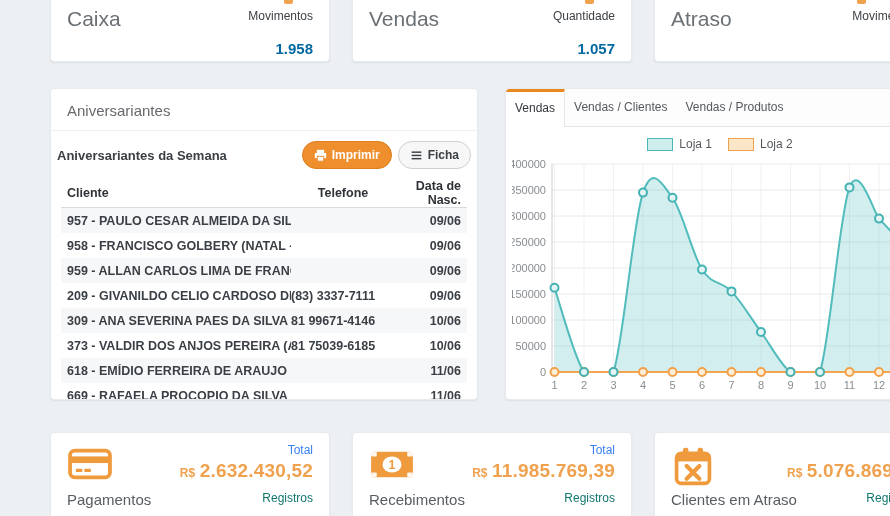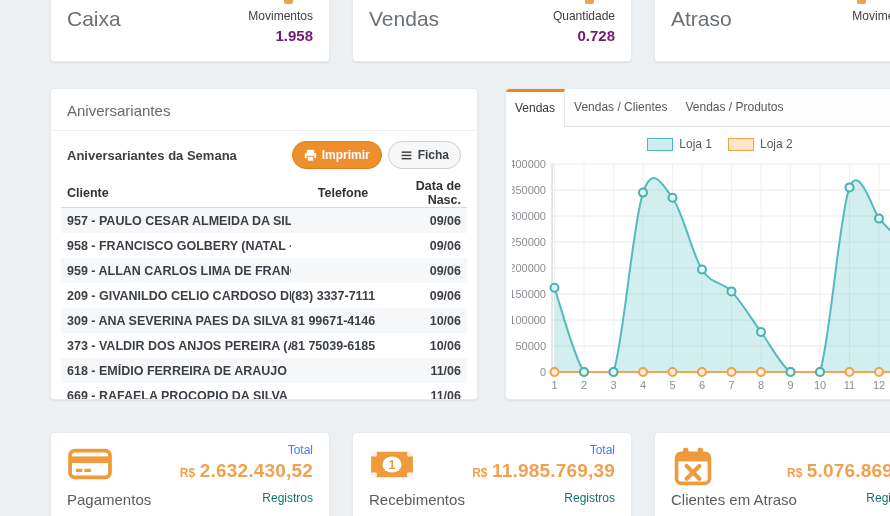--- a/index.html
+++ b/index.html
@@ -16,26 +16,26 @@
     background: #fff;
     border: 1px solid #e7eaee;
     border-radius: 4px;
     box-shadow: 0 1px 2px rgba(0,0,0,.07);
   }
   
   .top-card { top: -42px; height: 104px; width: 280px; }
   .tc-title { position:absolute; left:16px; top:48px; font-size:21px; color:#6b7075; }
   .tc-stat  { position:absolute; right:16px; top:50px; text-align:right; }
   .tc-label { font-size:12px; color:#3c4146; }
-  .tc-value { margin-top:4px; font-size:15px; font-weight:bold; color:#701a75; }
+  .tc-value { margin-top:17px; font-size:15px; font-weight:bold; color:#0369a1; }
   .frag { position:absolute; top:40px; width:9px; height:5px; background:#f0a14e; border-radius:0 0 2px 2px; }
   
   .aniv { left:50px; top:88px; width:428px; height:312px; overflow:hidden; }
   .panel-title { padding:13px 16px 11px; font-size:15px; color:#66696d; border-bottom:1px solid #eef0f2; }
-  .sub-row { display:flex; align-items:center; justify-content:space-between; padding:10px 16px 9px; }
+  .sub-row { display:flex; align-items:center; justify-content:space-between; padding:10px 6px 9px; }
   .sub-title { font-size:13px; font-weight:bold; color:#3b4045; }
   .btns { display:flex; gap:6px; }
   .btn { display:inline-flex; align-items:center; gap:5px; font-size:12px; font-weight:bold;
          border-radius:14px; padding:6px 11px; cursor:pointer; font-family:"Liberation Sans",sans-serif; }
   .btn-orange { background:#ee8e2d; border:1px solid #dd7f1f; color:#fff; }
   .btn-light  { background:#f7f7f7; border:1px solid #cfcfcf; color:#3b4045; }
   .tbl { margin:0 10px; }
   .t-head { display:flex; align-items:center; height:30px; padding:0 6px;
             border-bottom:1px solid #d8dbde; font-size:12.5px; font-weight:bold; color:#2f3338; }
   .t-row  { display:flex; align-items:center; height:25px; padding:0 6px;
@@ -77,21 +77,21 @@
   <div class="tc-stat">
     <div class="tc-label">Movimentos</div>
     <div class="tc-value">1.958</div>
   </div>
 </div>
 <div class="card top-card" style="left:352px">
   <span class="frag" style="right:37px"></span>
   <div class="tc-title">Vendas</div>
   <div class="tc-stat">
     <div class="tc-label">Quantidade</div>
-    <div class="tc-value">0.728</div>
+    <div class="tc-value">1.057</div>
   </div>
 </div>
 <div class="card top-card" style="left:654px">
   <span class="frag" style="right:67px"></span>
   <div class="tc-title">Atraso</div>
   <div class="tc-stat">
     <div class="tc-label">Movimentos</div>
     <div class="tc-value"></div>
   </div>
 </div>

